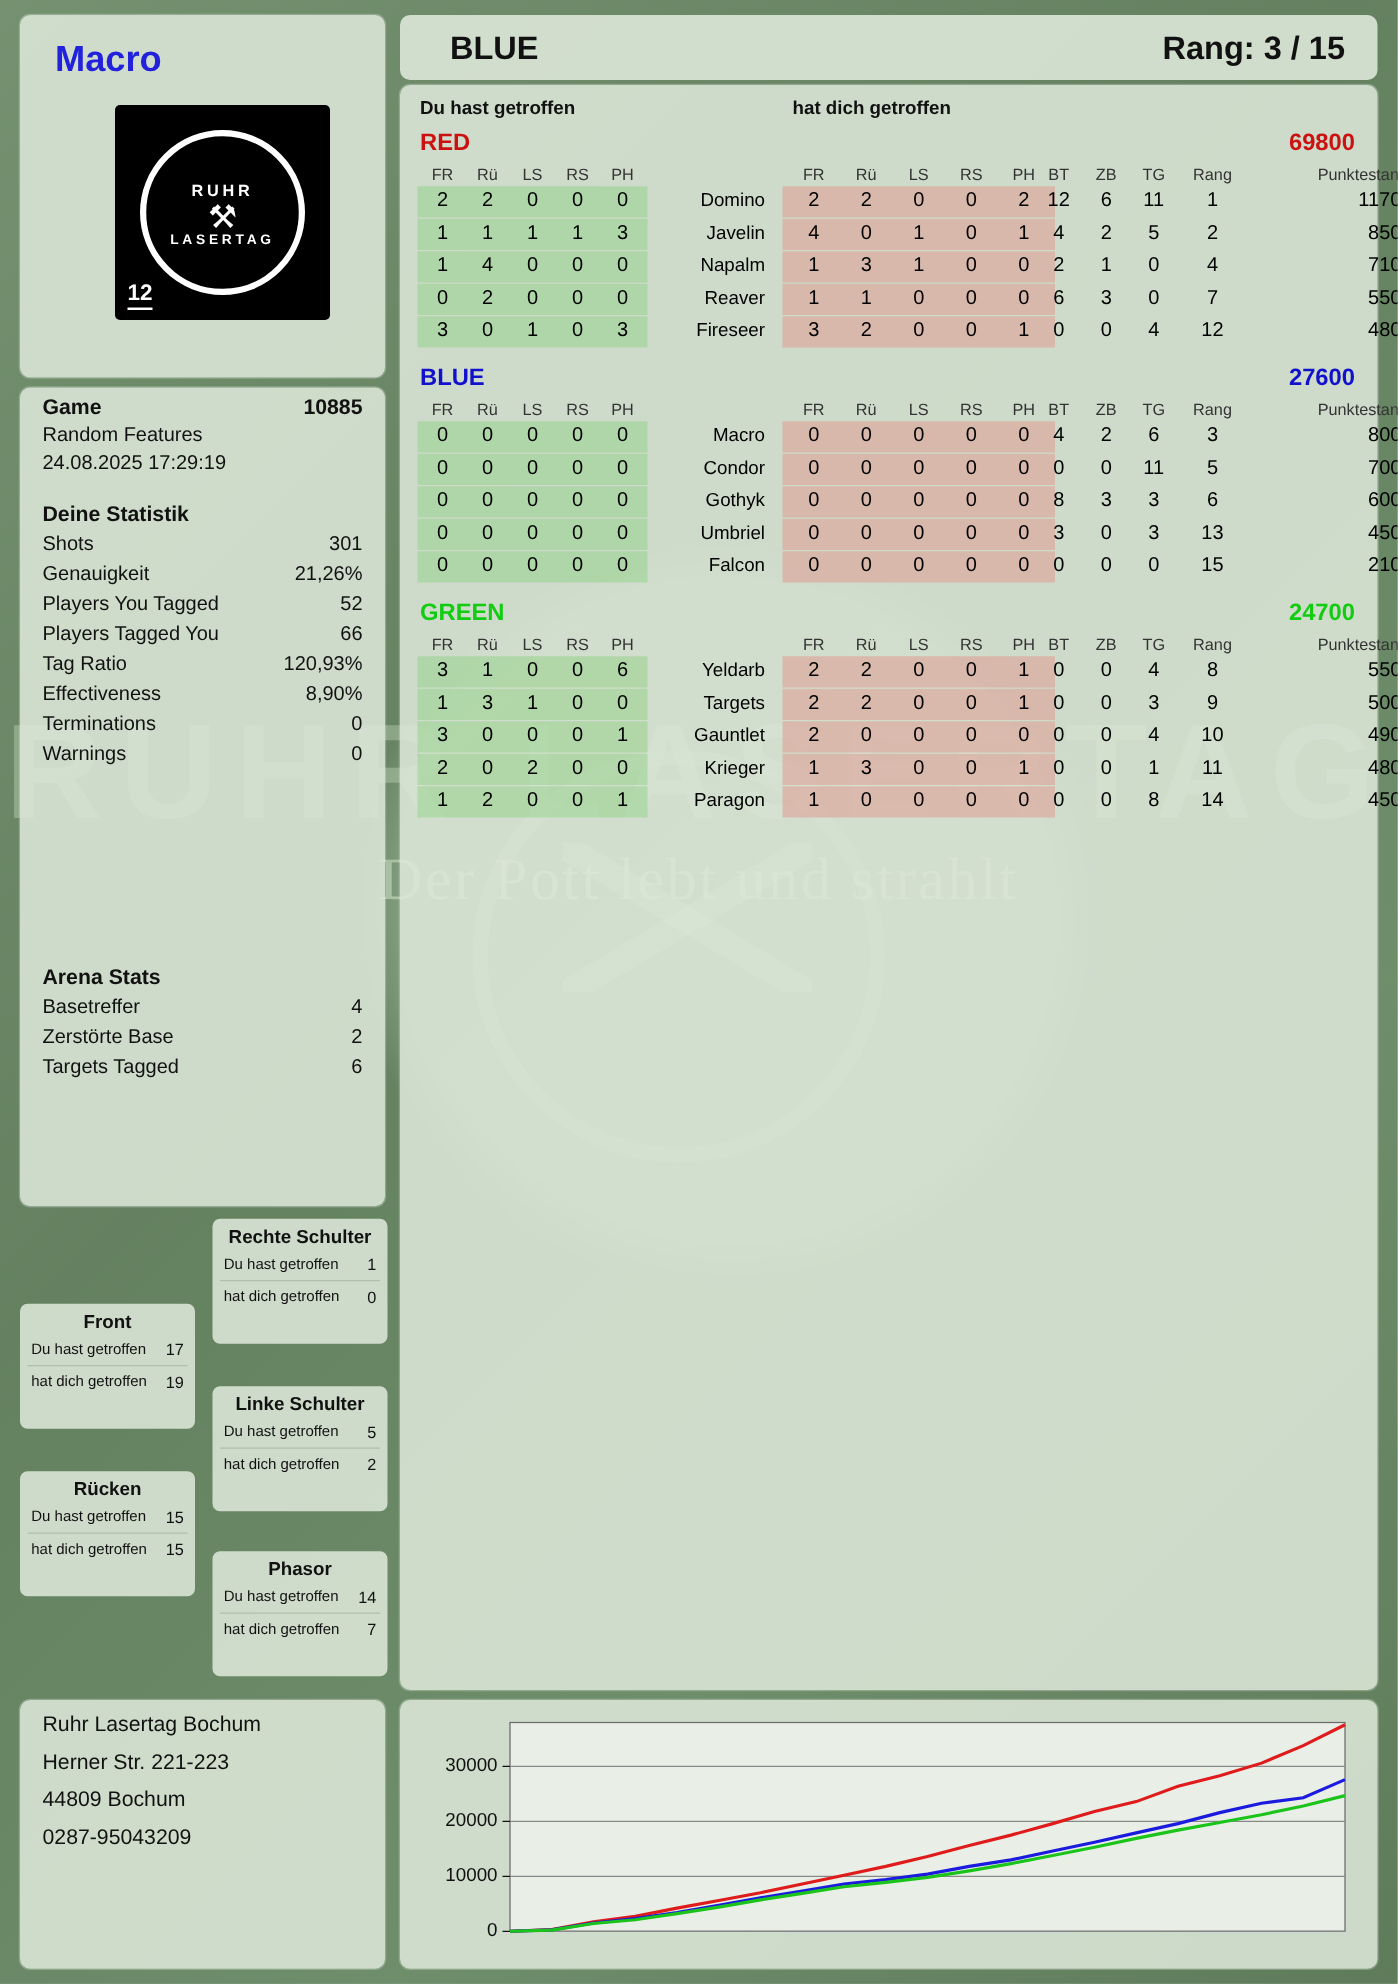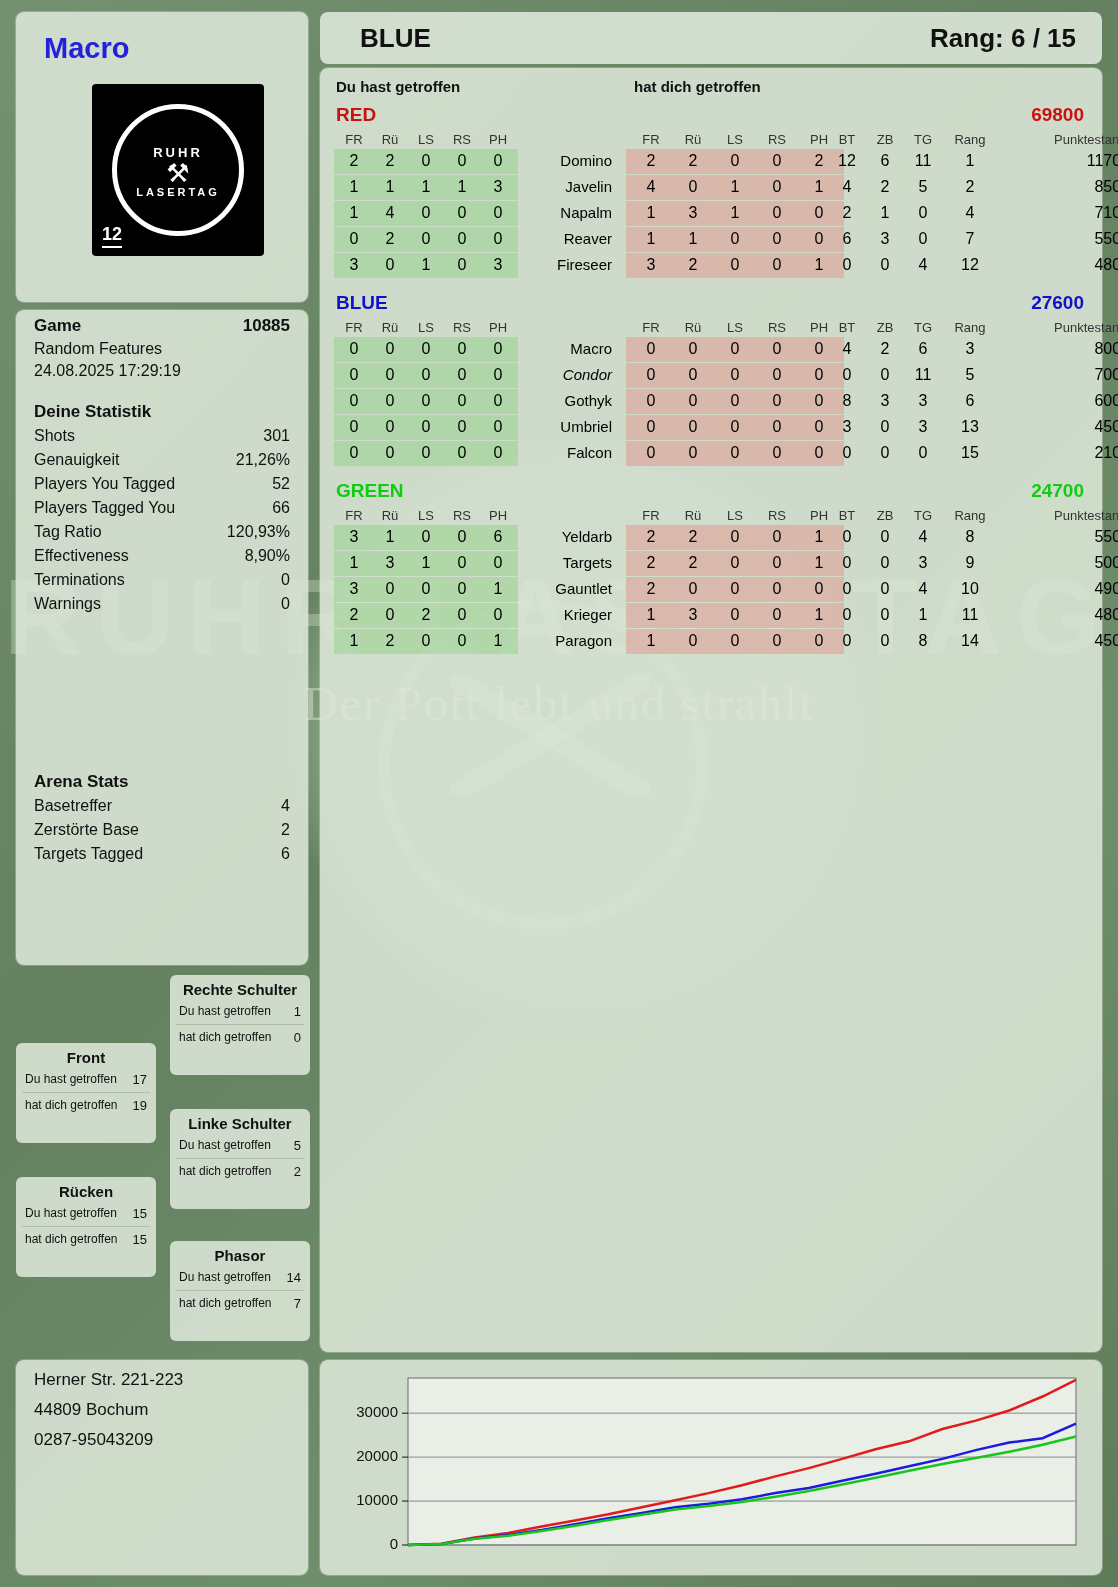--- a/index.html
+++ b/index.html
@@ -169,21 +169,21 @@
       <div class="t">RUHR</div>
       <div class="hammers">⚒</div>
       <div class="b">LASERTAG</div>
     </div>
     <div class="num">12</div>
   </div>
 </div>
 
 <div id="score-header">
   <span class="team">BLUE</span>
-  <span class="rank">Rang: 6 / 15</span>
+  <span class="rank">Rang: 3 / 15</span>
 </div>
 
 <div class="panel" id="main-panel">
   <div class="col-head" id="lbl-you-hit">Du hast getroffen</div>
   <div class="col-head" id="lbl-hit-you">hat dich getroffen</div>
   <div id="teams-root">
       <div class="team-block" style="top: 36px;">
         <div class="team-title" style="position: absolute; left: 16px; top: 0px; color: rgb(204, 17, 17);">RED</div>
         <div class="team-total" style="top: 0px; color: rgb(204, 17, 17);">69800</div>
         <div class="hdr" style="position: absolute; left: 16px; top: 28px; width: 36px; text-align: center;">FR</div>
@@ -333,21 +333,21 @@
         <div class="" style="position: absolute; left: 16px; top: 74px; width: 36px; text-align: center;">0</div>
         <div class="" style="position: absolute; left: 52px; top: 74px; width: 36px; text-align: center;">0</div>
         <div class="" style="position: absolute; left: 88px; top: 74px; width: 36px; text-align: center;">0</div>
         <div class="" style="position: absolute; left: 124px; top: 74px; width: 36px; text-align: center;">0</div>
         <div class="" style="position: absolute; left: 160px; top: 74px; width: 36px; text-align: center;">0</div>
         <div class="" style="position: absolute; left: 310px; top: 74px; width: 42px; text-align: center;">0</div>
         <div class="" style="position: absolute; left: 352px; top: 74px; width: 42px; text-align: center;">0</div>
         <div class="" style="position: absolute; left: 394px; top: 74px; width: 42px; text-align: center;">0</div>
         <div class="" style="position: absolute; left: 436px; top: 74px; width: 42px; text-align: center;">0</div>
         <div class="" style="position: absolute; left: 478px; top: 74px; width: 42px; text-align: center;">0</div>
-        <div class="name-cell" style="position: absolute; left: 200px; top: 74px; width: 100px; text-align: right; font-style: italic;">Condor</div>
+        <div class="name-cell" style="position: absolute; left: 200px; top: 74px; width: 100px; text-align: right;">Condor</div>
         <div class="" style="position: absolute; left: 508px; top: 74px; width: 38px; text-align: center;">0</div>
         <div class="" style="position: absolute; left: 546px; top: 74px; width: 38px; text-align: center;">0</div>
         <div class="" style="position: absolute; left: 584px; top: 74px; width: 38px; text-align: center;">11</div>
         <div class="" style="position: absolute; left: 620px; top: 74px; width: 60px; text-align: center;">5</div>
         <div class="" style="position: absolute; left: 700px; top: 74px; width: 110px; text-align: right;">7000</div>
         <div class="cell-left" style="position: absolute; left: 14px; top: 97px; width: 184px; height: 25px;"></div>
         <div class="cell-right" style="position: absolute; left: 306px; top: 97px; width: 218px; height: 25px;"></div>
         <div class="" style="position: absolute; left: 16px; top: 100px; width: 36px; text-align: center;">0</div>
         <div class="" style="position: absolute; left: 52px; top: 100px; width: 36px; text-align: center;">0</div>
         <div class="" style="position: absolute; left: 88px; top: 100px; width: 36px; text-align: center;">0</div>
@@ -633,20 +633,21 @@
       <span class="v">14</span>
     </div>
     <div class="divider"></div>
     <div class="zr">
       <span>hat dich getroffen</span>
       <span class="v">7</span>
     </div>
   </div>
 
 <div class="panel" id="address-panel">
+  <div class="addr">Ruhr Lasertag Bochum</div>
   <div class="addr">Herner Str. 221-223</div>
   <div class="addr">44809 Bochum</div>
   <div class="addr">0287-95043209</div>
 </div>
 
 <div class="panel" id="chart-panel">
   <div class="chart-wrap" id="chart-root"><svg width="782" height="215">
         <rect x="88" y="18" width="668" height="167" fill="rgba(255,255,255,0.55)" stroke="#6b6b6b"></rect>
         <line x1="88" x2="756" y1="185" y2="185" stroke="#888" stroke-width="1"></line>
         <text x="78" y="189" text-anchor="end" font-size="15" font-family="&quot;Liberation Sans&quot;, sans-serif" fill="#111">0</text>

